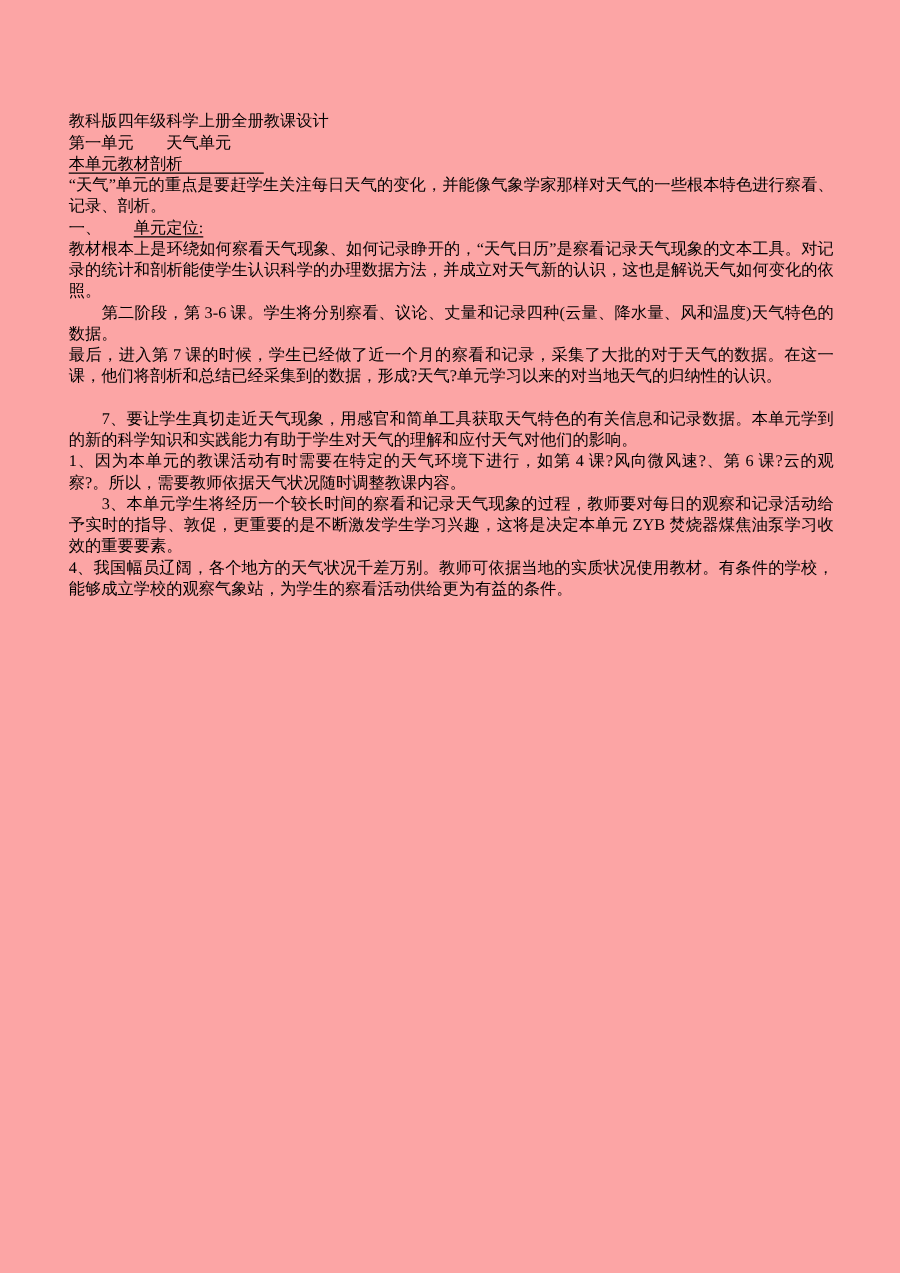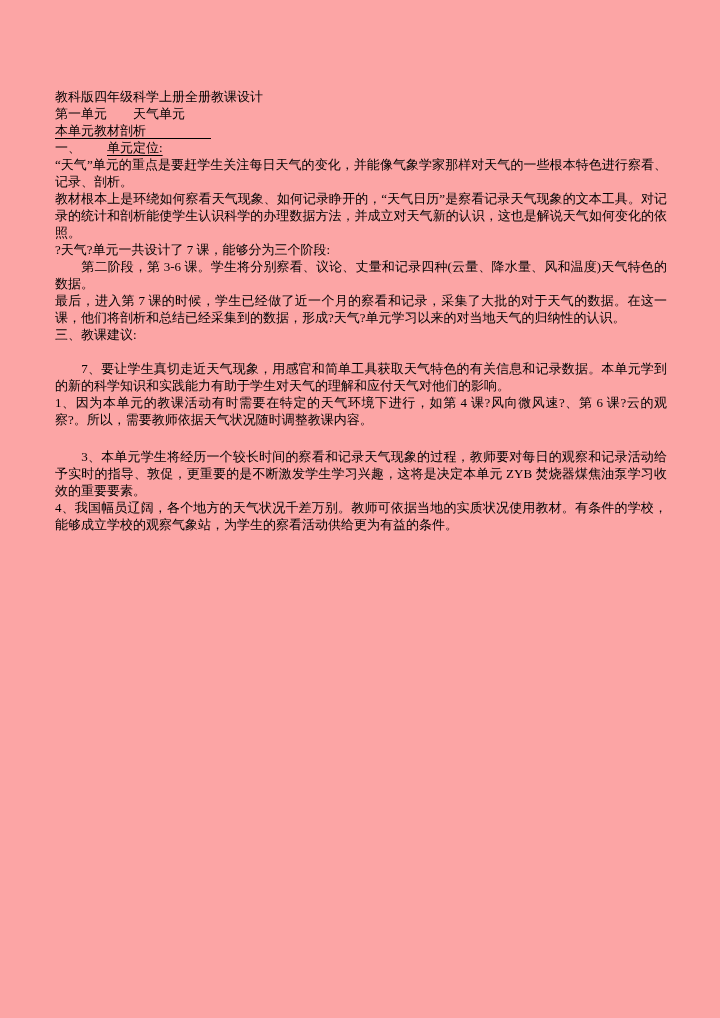--- a/index.html
+++ b/index.html
@@ -31,37 +31,35 @@
     text-align: justify;
     white-space: pre-wrap;
     word-break: break-all;
   }
   .para .u {
     text-decoration: underline;
     text-underline-offset: 3px;
     text-decoration-thickness: 1px;
   }
   .gap-sm { margin-top: 17px; }
-  .gap-md { margin-top: 20px; }
+  .gap-md { }
   .gap-lg { }
   .gap-xl { margin-top: 34px; }
 </style>
 </head>
 <body>
 
 <div class="page">
   <div class="doc">
       <p class="para"><span>教科版四年级科学上册全册教课设计</span></p>
       <p class="para"><span>第一单元　　天气单元</span></p>
       <p class="para"><span class="u">本单元教材剖析　　　　　</span></p>
+      <p class="para"><span>“天气”单元的重点是要赶学生关注每日天气的变化，并能像气象学家那样对天气的一些根本特色进行察看、记录、剖析。</span></p>
       <p class="para"><span>一、　　</span><span class="u">单元定位:</span></p>
-      <p class="para"><span>“天气”单元的重点是要赶学生关注每日天气的变化，并能像气象学家那样对天气的一些根本特色进行察看、记录、剖析。</span></p>
       <p class="para"><span>教材根本上是环绕如何察看天气现象、如何记录睁开的，“天气日历”是察看记录天气现象的文本工具。对记录的统计和剖析能使学生认识科学的办理数据方法，并成立对天气新的认识，这也是解说天气如何变化的依照。</span></p>
-      <p class="para"><span>?天气?单元一共设计了 7 课，能够分为三个阶段:</span></p>
       <p class="para gap-lg"><span>　　第二阶段，第 3-6 课。学生将分别察看、议论、丈量和记录四种(云量、降水量、风和温度)天气特色的数据。</span></p>
       <p class="para"><span>最后，进入第 7 课的时候，学生已经做了近一个月的察看和记录，采集了大批的对于天气的数据。在这一课，他们将剖析和总结已经采集到的数据，形成?天气?单元学习以来的对当地天气的归纳性的认识。</span></p>
-      <p class="para"><span>三、教课建议:</span></p>
       <p class="para gap-sm"><span>　　7、要让学生真切走近天气现象，用感官和简单工具获取天气特色的有关信息和记录数据。本单元学到的新的科学知识和实践能力有助于学生对天气的理解和应付天气对他们的影响。</span></p>
       <p class="para"><span>1、因为本单元的教课活动有时需要在特定的天气环境下进行，如第 4 课?风向微风速?、第 6 课?云的观察?。所以，需要教师依据天气状况随时调整教课内容。</span></p>
       <p class="para gap-md"><span>　　3、本单元学生将经历一个较长时间的察看和记录天气现象的过程，教师要对每日的观察和记录活动给予实时的指导、敦促，更重要的是不断激发学生学习兴趣，这将是决定本单元 ZYB 焚烧器煤焦油泵学习收效的重要要素。</span></p>
       <p class="para"><span>4、我国幅员辽阔，各个地方的天气状况千差万别。教师可依据当地的实质状况使用教材。有条件的学校，能够成立学校的观察气象站，为学生的察看活动供给更为有益的条件。</span></p>
     </div>
 </div>
 
 </body></html>

